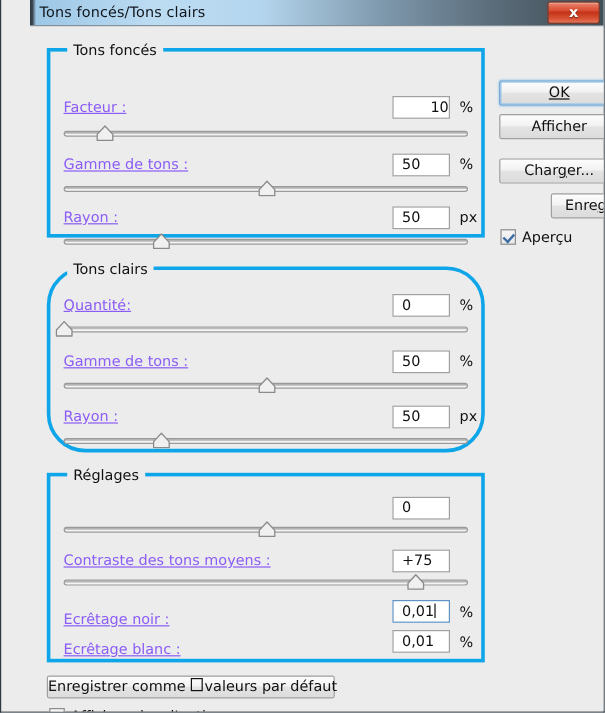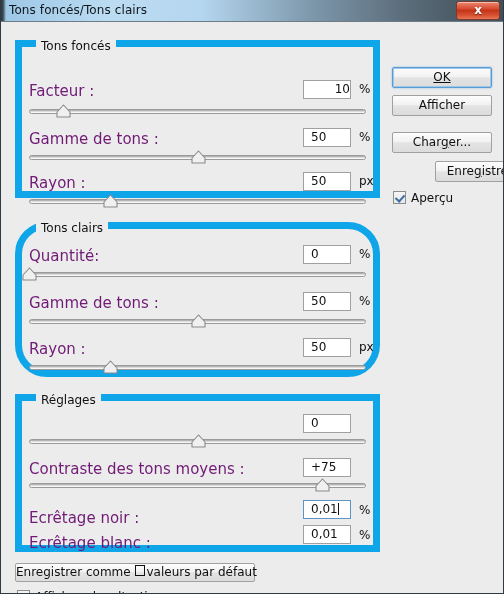--- a/index.html
+++ b/index.html
@@ -13,20 +13,21 @@
 
   #window {
     position: relative;
     width: 504px;
     height: 594px;
     box-sizing: border-box;
     background: #ececec;
     border: 1px solid #2f3b44;
     border-top: none;
     overflow: hidden;
+    padding-left: 24px;
   }
 
   
   #titlebar {
     position: relative;
     height: 22px;
     box-sizing: border-box;
     background: linear-gradient(to right,
        #2e3a43 0px, #39454e 2px, #9dc7e6 5px,
        #bcdcf2 22%, #b4d6ee 40%,
@@ -69,40 +70,41 @@
     width: 100%;
     height: 570px;
     background: #ececec;
     box-sizing: border-box;
   }
 
   
   .group {
     position: absolute;
     box-sizing: border-box;
-    border: 7px solid #0ea5e9;
+    border: 3px solid #0ea5e9;
     background: transparent;
   }
   .group-title {
     position: absolute;
     top: -8px;
     left: 14px;
     padding: 0 5px;
     background: #ececec;
     font-size: 12px;
     color: #101010;
     white-space: nowrap;
   }
 
   
   .row-label {
     position: absolute;
-    font-size: 15px;
-    color: #701a75;
-    white-space: nowrap;
+    font-size: 12px;
+    color: #8b5cf6;
+    white-space: nowrap;
+    text-decoration: underline;
   }
 
   .numfield {
     position: absolute;
     box-sizing: border-box;
     width: 48px;
     height: 19px;
     background: #ffffff;
     border: 1px solid #a0a0a0;
     font-size: 12px;

